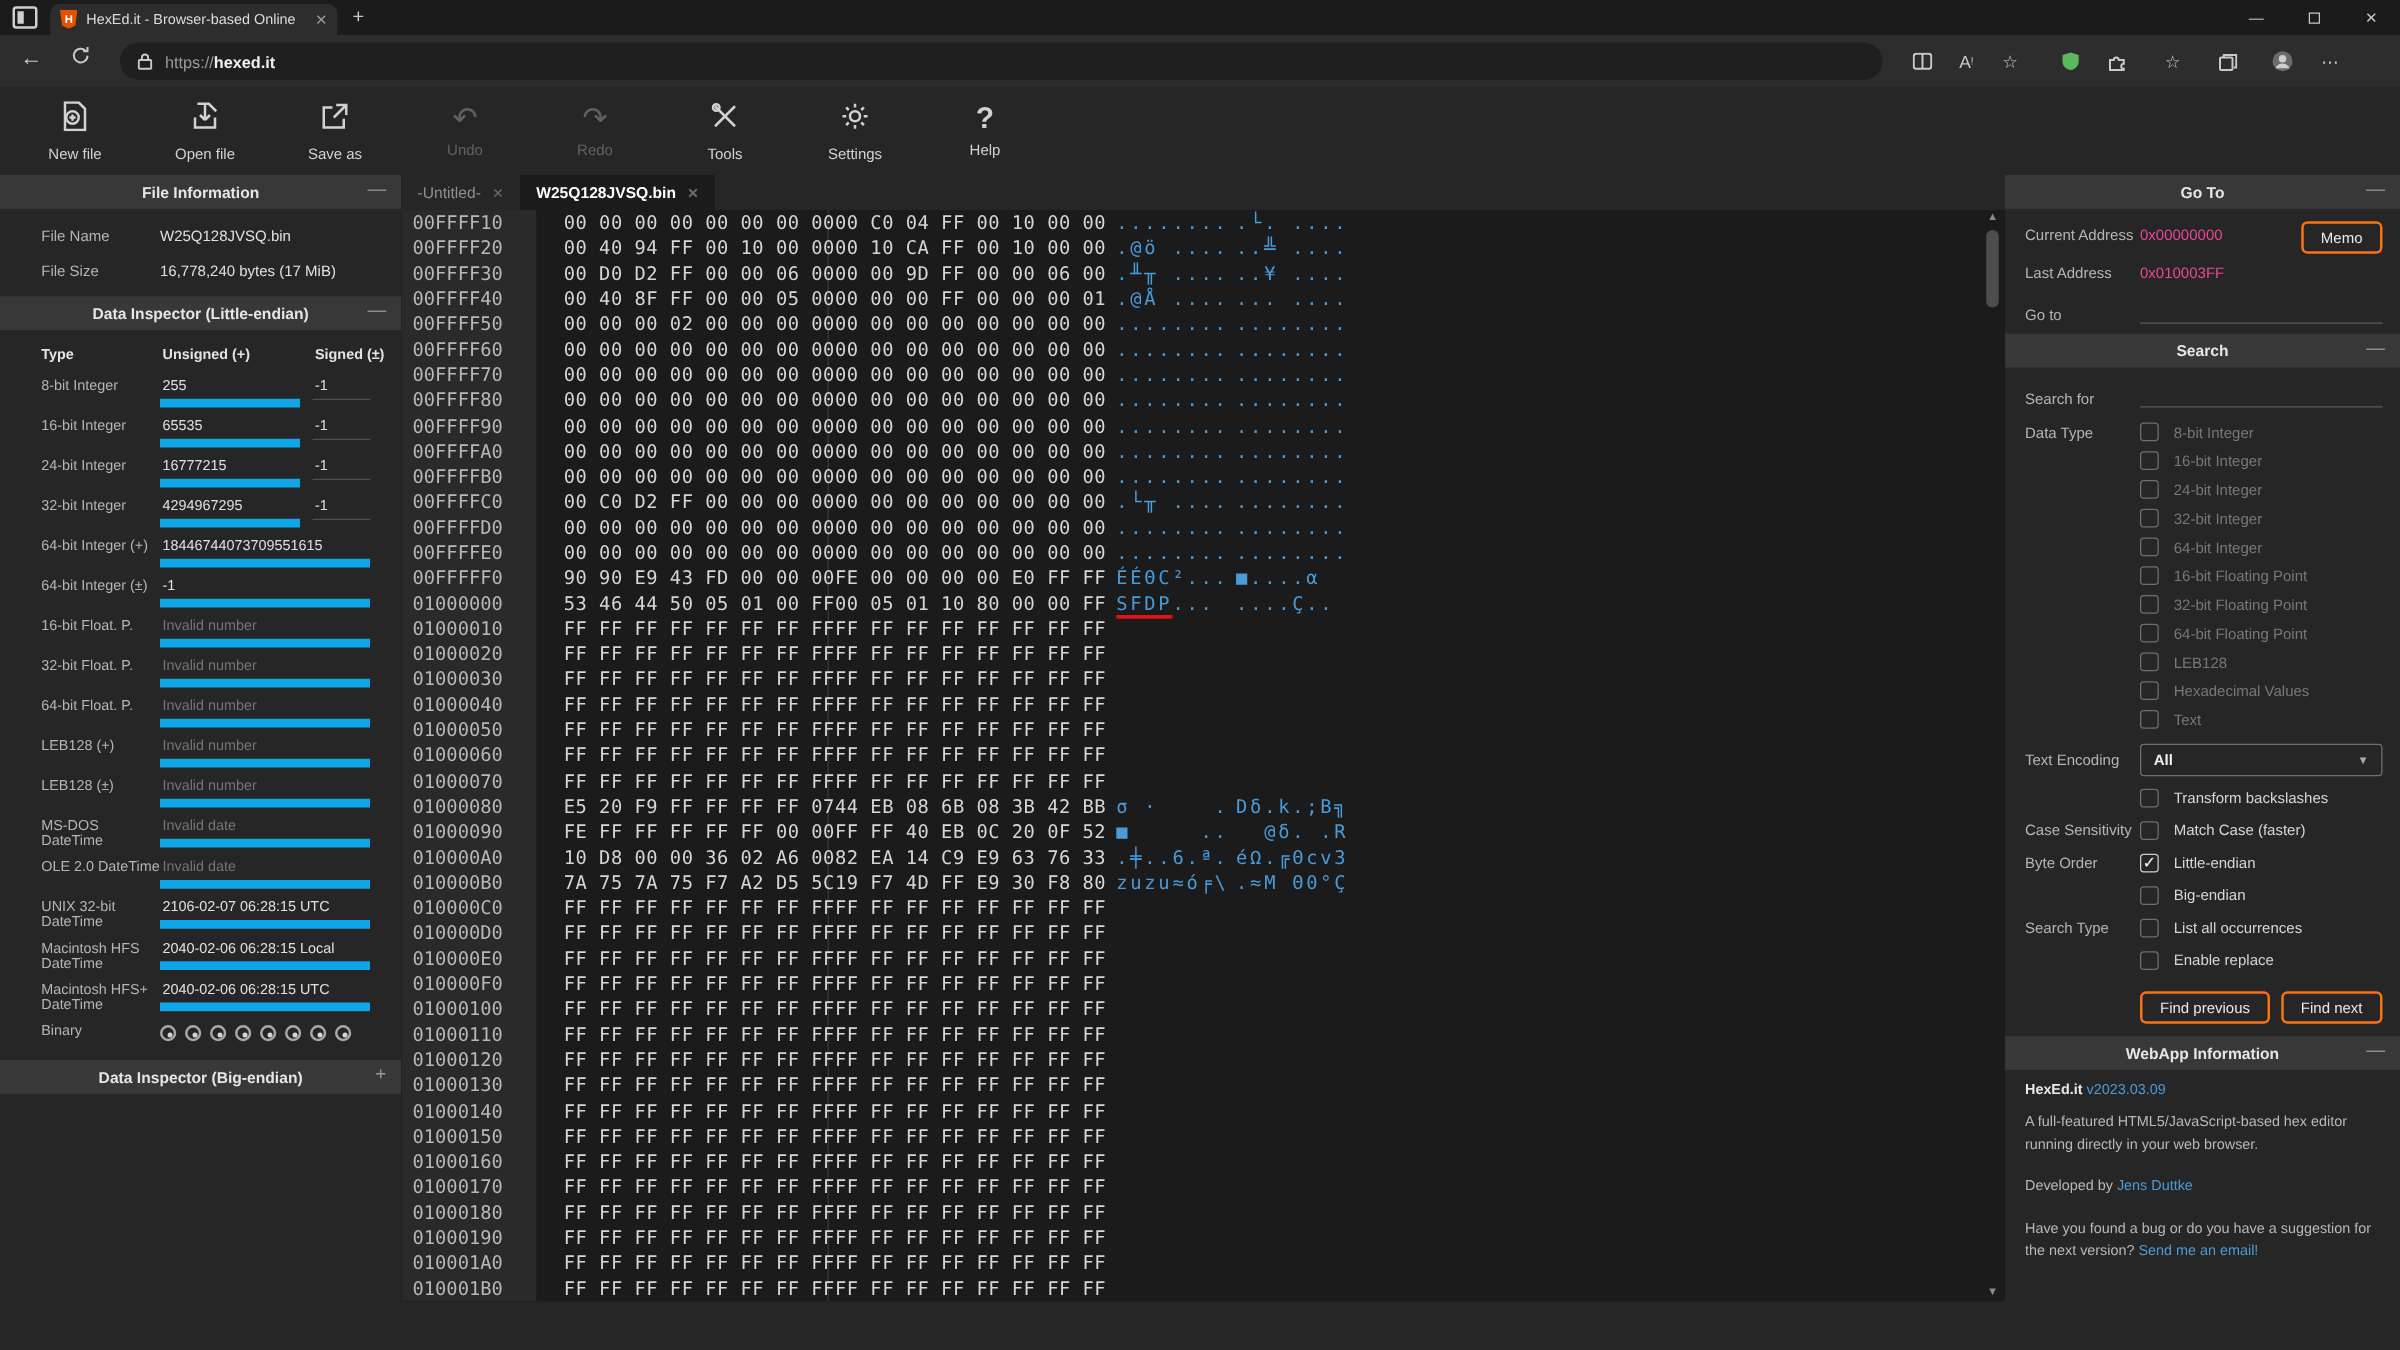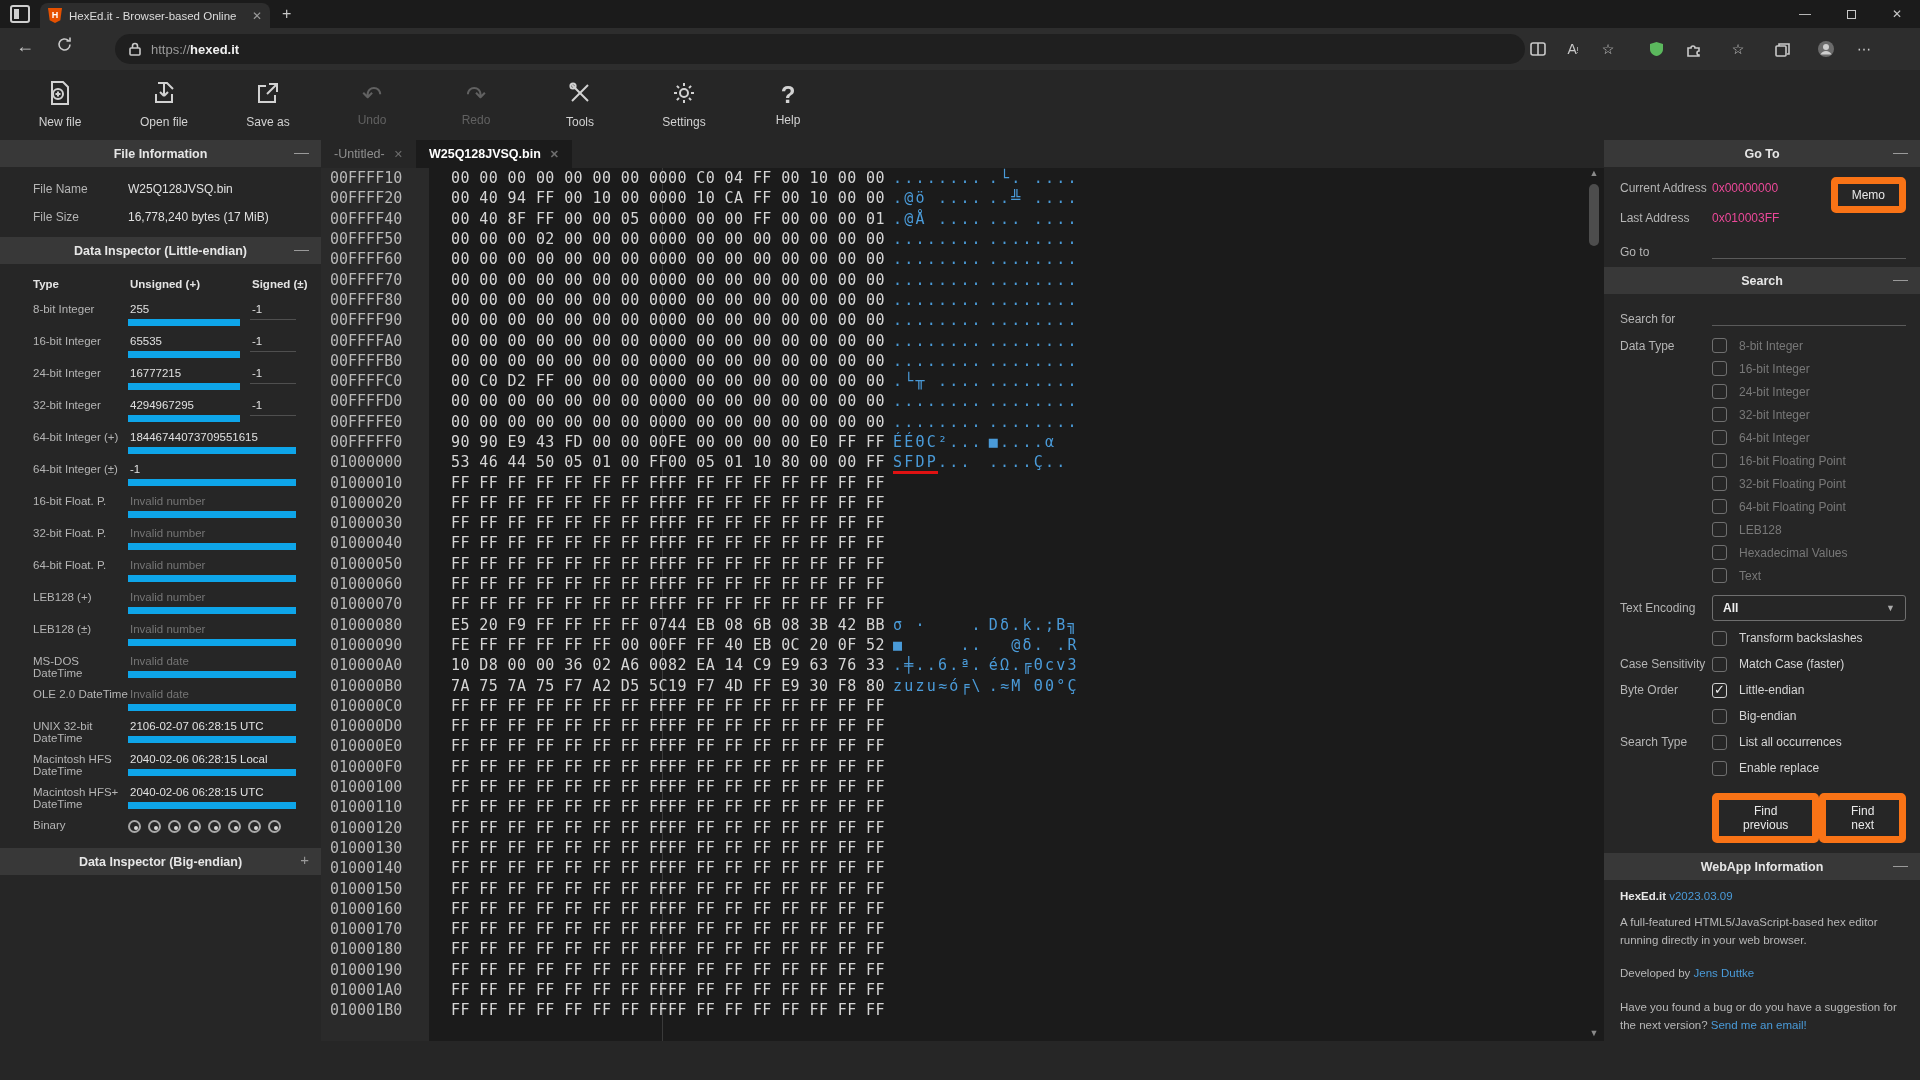--- a/index.html
+++ b/index.html
@@ -16,21 +16,21 @@
   .favicon { width:14px; height:15px; background:#e65100; clip-path:polygon(0 0,100% 0,88% 82%,50% 100%,12% 82%);
     color:#fff; font-size:9px; font-weight:bold; text-align:center; line-height:14px; flex:none; }
   .tabx { color:#9a9a9a; font-size:12px; }
   #newtab { position:absolute; left:282px; top:5px; color:#c8c8c8; font-size:16px; }
   #wincontrols { position:absolute; right:0; top:0; height:28px; display:flex; }
   #wincontrols span { width:46px; height:28px; color:#c8c8c8; font-size:12px; display:flex; align-items:center; justify-content:center; }
   .sq { width:9px; height:9px; border:1px solid #c8c8c8; display:inline-block; }
 
   #btoolbar { position:absolute; left:0; top:28px; width:1920px; height:42px; background:#2d2d2d; }
   .navic { position:absolute; top:8px; color:#c9c9c9; font-size:18px; }
-  #addrbar { position:absolute; left:115px; top:6px; width:1410px; height:30px; background:#1f1f1f; border-radius:15px;
+  #addrbar { position:absolute; left:96px; top:6px; width:1410px; height:30px; background:#1f1f1f; border-radius:15px;
     display:flex; align-items:center; padding:0 14px; gap:10px; }
   #addrbar .url { font-size:13px; color:#9b9b9b; }
   #addrbar .url b { color:#f0f0f0; font-weight:600; }
   .ricon { position:absolute; top:9px; width:24px; height:24px; display:flex; align-items:center; justify-content:center; color:#c9c9c9; font-size:14px; }
   svg.lineic { stroke:#c9c9c9; fill:none; stroke-width:1.6; }
 
   
   #appbar { position:absolute; left:0; top:70px; width:1920px; height:70px; background:#262626; display:flex; padding-left:8px; }
   .tbtn { width:104px; height:70px; display:flex; flex-direction:column; align-items:center; justify-content:center; gap:6px; color:#d2d2d2; }
   .tbtn .lbl { font-size:12px; }
@@ -81,21 +81,21 @@
   .mark { border-bottom:3px solid #e01212; padding-bottom:0px; }
   #hexscroll { position:absolute; right:3px; top:28px; width:14px; height:870px; }
   #hexscroll .arr { position:absolute; left:0; width:14px; color:#8a8a8a; font-size:9px; text-align:center; }
   #hexscroll .thumb { position:absolute; left:2px; top:16px; width:10px; height:62px; background:#4d4d4d; border-radius:5px; }
 
   
   #rightpanel { position:absolute; left:1604px; top:140px; width:316px; height:901px; background:#262626; font-size:12px; }
   .rrow { position:relative; display:flex; align-items:flex-end; padding:8px 14px 8px 16px; }
   .rrow .k { width:92px; color:#b5b5b5; flex:none; }
   .rrow .v { color:#ec4899; }
-  .pillbtn { border:7px solid #f97316; border-radius:5px; color:#e8e8e8; font-size:12px; padding:4px 14px; background:transparent; }
+  .pillbtn { border:2px solid #f97316; border-radius:5px; color:#e8e8e8; font-size:12px; padding:4px 14px; background:transparent; }
   #memo-btn { position:absolute; right:14px; top:4px; }
   .uline { border-bottom:1px solid #5a5a5a; height:18px; flex:1; }
   .dtrow { display:flex; align-items:center; gap:12px; padding:3px 0 3px 108px; min-height:23px; }
   .cb { width:15px; height:15px; border:1px solid #6f6f6f; border-radius:3px; flex:none; position:relative; }
   .cb.on { border-color:#cfcfcf; }
   .cb.on:after { content:"✓"; position:absolute; left:1px; top:-2px; color:#efefef; font-size:13px; }
   .dtrow .dl { color:#787878; }
   .oprow { position:relative; display:flex; align-items:center; gap:12px; padding:5px 0 5px 108px; min-height:26px; }
   .oprow .grp { position:absolute; left:16px; color:#b5b5b5; }
   .oprow .ol { color:#d6d6d6; }
@@ -382,20 +382,21 @@
       <div class="htab active">
         <span>W25Q128JVSQ.bin</span>
         <span class="x">✕</span>
       </div>
     </div>
   <div id="hexrows">
     <div id="addrstrip"></div>
     <div id="vsep"></div>
   <div class="hexrow"><span class="addr">00FFFF10</span><span class="hg hg1">00 00 00 00 00 00 00 00</span><span class="hg hg2">00 C0 04 FF 00 10 00 00</span><span class="ag ag1">........</span><span class="ag ag2">.└. ....</span></div>
       <div class="hexrow"><span class="addr">00FFFF20</span><span class="hg hg1">00 40 94 FF 00 10 00 00</span><span class="hg hg2">00 10 CA FF 00 10 00 00</span><span class="ag ag1">.@ö ....</span><span class="ag ag2">..╩ ....</span></div>
+      <div class="hexrow"><span class="addr">00FFFF30</span><span class="hg hg1">00 D0 D2 FF 00 00 06 00</span><span class="hg hg2">00 00 9D FF 00 00 06 00</span><span class="ag ag1">.╨╥ ....</span><span class="ag ag2">..¥ ....</span></div>
       <div class="hexrow"><span class="addr">00FFFF40</span><span class="hg hg1">00 40 8F FF 00 00 05 00</span><span class="hg hg2">00 00 00 FF 00 00 00 01</span><span class="ag ag1">.@Å ....</span><span class="ag ag2">... ....</span></div>
       <div class="hexrow"><span class="addr">00FFFF50</span><span class="hg hg1">00 00 00 02 00 00 00 00</span><span class="hg hg2">00 00 00 00 00 00 00 00</span><span class="ag ag1">........</span><span class="ag ag2">........</span></div>
       <div class="hexrow"><span class="addr">00FFFF60</span><span class="hg hg1">00 00 00 00 00 00 00 00</span><span class="hg hg2">00 00 00 00 00 00 00 00</span><span class="ag ag1">........</span><span class="ag ag2">........</span></div>
       <div class="hexrow"><span class="addr">00FFFF70</span><span class="hg hg1">00 00 00 00 00 00 00 00</span><span class="hg hg2">00 00 00 00 00 00 00 00</span><span class="ag ag1">........</span><span class="ag ag2">........</span></div>
       <div class="hexrow"><span class="addr">00FFFF80</span><span class="hg hg1">00 00 00 00 00 00 00 00</span><span class="hg hg2">00 00 00 00 00 00 00 00</span><span class="ag ag1">........</span><span class="ag ag2">........</span></div>
       <div class="hexrow"><span class="addr">00FFFF90</span><span class="hg hg1">00 00 00 00 00 00 00 00</span><span class="hg hg2">00 00 00 00 00 00 00 00</span><span class="ag ag1">........</span><span class="ag ag2">........</span></div>
       <div class="hexrow"><span class="addr">00FFFFA0</span><span class="hg hg1">00 00 00 00 00 00 00 00</span><span class="hg hg2">00 00 00 00 00 00 00 00</span><span class="ag ag1">........</span><span class="ag ag2">........</span></div>
       <div class="hexrow"><span class="addr">00FFFFB0</span><span class="hg hg1">00 00 00 00 00 00 00 00</span><span class="hg hg2">00 00 00 00 00 00 00 00</span><span class="ag ag1">........</span><span class="ag ag2">........</span></div>
       <div class="hexrow"><span class="addr">00FFFFC0</span><span class="hg hg1">00 C0 D2 FF 00 00 00 00</span><span class="hg hg2">00 00 00 00 00 00 00 00</span><span class="ag ag1">.└╥ ....</span><span class="ag ag2">........</span></div>
       <div class="hexrow"><span class="addr">00FFFFD0</span><span class="hg hg1">00 00 00 00 00 00 00 00</span><span class="hg hg2">00 00 00 00 00 00 00 00</span><span class="ag ag1">........</span><span class="ag ag2">........</span></div>

